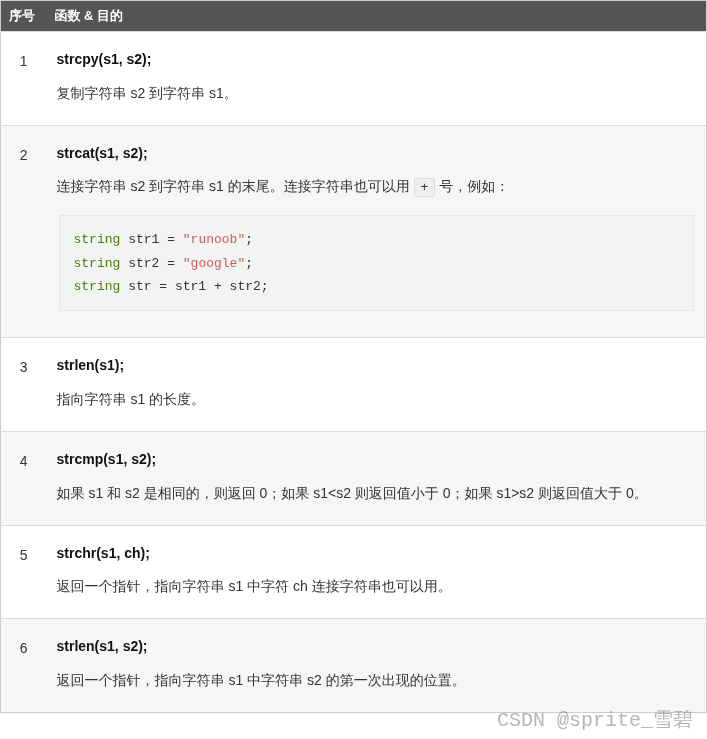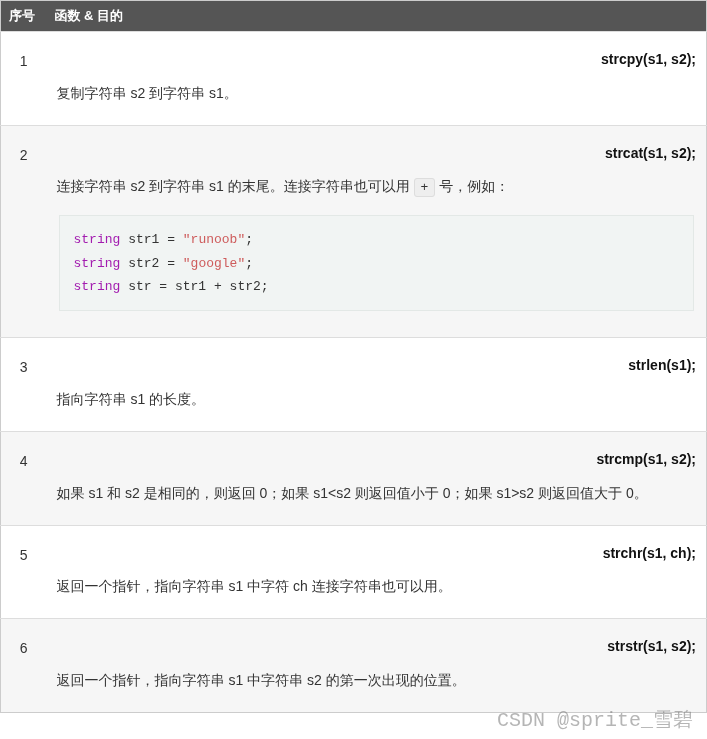--- a/index.html
+++ b/index.html
@@ -48,21 +48,20 @@
       width: 46px;
       text-align: center;
       color: #333;
       padding-top: 16px;
     }
     .fn-sig {
       font-weight: bold;
       color: #111;
       margin-bottom: 6px;
       display: block;
-      text-align: right;
     }
     .desc {
       color: #333;
       line-height: 2.0;
       margin-top: 39px;
     }
     .inline-code {
       background: #eeeeee;
       border: 1px solid #ddd;
       border-radius: 3px;
@@ -75,21 +74,21 @@
       background: #f1f4f3;
       border: 1px solid #e3e8e6;
       padding: 12px 14px;
       margin: 14px 2px 8px 2px;
       font-family: Consolas, "Courier New", monospace;
       font-size: 13px;
       line-height: 1.8;
       white-space: pre;
       color: #333;
     }
-    .tok-type { color: #a21caf; }
+    .tok-type { color: #4d7c0f; }
     .tok-op   { color: #333; }
     .tok-str  { color: #d14; color:#ce5c5c; }
     .tok-punc { color: #333; }
     .watermark {
       position: fixed;
       right: 14px;
       bottom: 6px;
       color: rgba(120,120,120,0.55);
       font-size: 20px;
       font-family: Liberation Mono, monospace;
@@ -149,21 +148,21 @@
       <td class="num">5</td>
       <td>
         <span class="fn-sig">strchr(s1, ch);</span>
         <span class="desc">返回一个指针，指向字符串 s1 中字符 ch 连接字符串也可以用。</span>
       </td>
     </tr>
 
     <tr class="even">
       <td class="num">6</td>
       <td>
-        <span class="fn-sig">strstr(s1, s2);</span>
+        <span class="fn-sig">strlen(s1, s2);</span>
         <span class="desc">返回一个指针，指向字符串 s1 中字符串 s2 的第一次出现的位置。</span>
       </td>
     </tr>
 
   </tbody>
 </table>
 
 <div class="watermark">CSDN @sprite_雪碧</div>
 
 </body></html>

